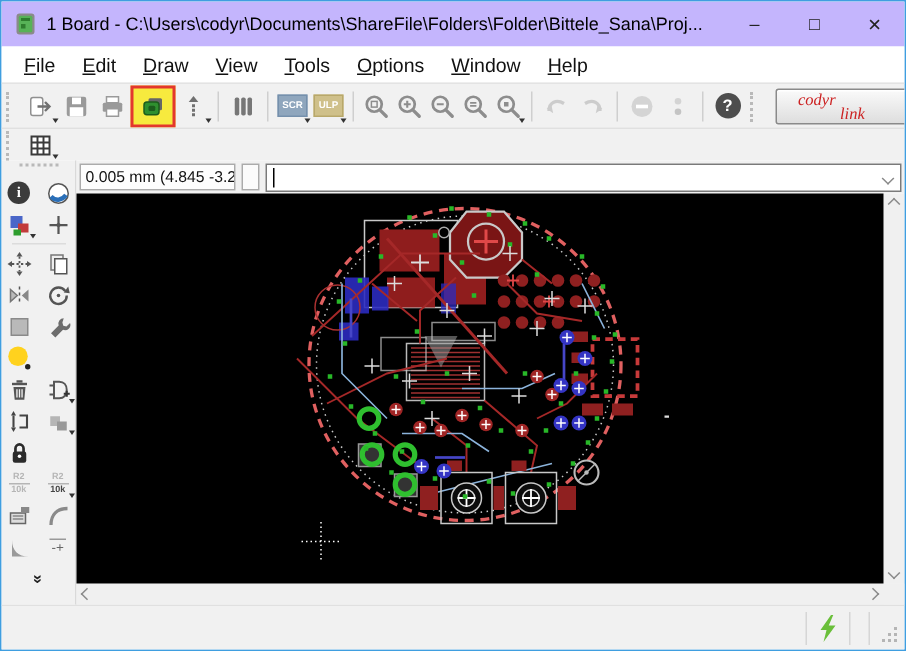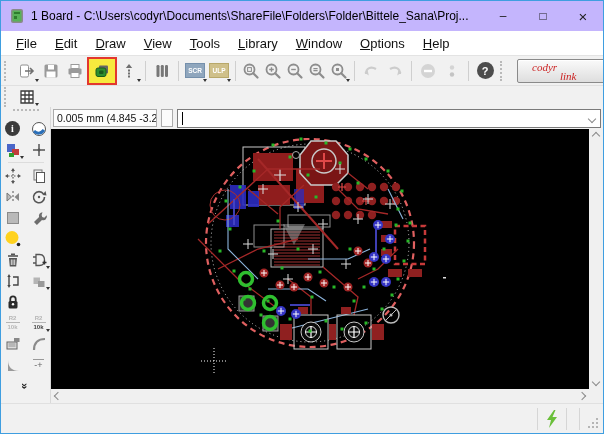--- a/index.html
+++ b/index.html
@@ -89,23 +89,22 @@
     <div class="win-btn">□</div>
     <div class="win-btn" style="font-size:15px;">×</div>
   </div>
 
   <div class="menubar">
     <span class="menu-item mnemonic"><u>F</u>ile</span>
     <span class="menu-item mnemonic"><u>E</u>dit</span>
     <span class="menu-item mnemonic"><u>D</u>raw</span>
     <span class="menu-item mnemonic"><u>V</u>iew</span>
     <span class="menu-item mnemonic"><u>T</u>ools</span>
-    <span class="menu-item mnemonic"><u>L</u>ibrary</span>
+    <span class="menu-item mnemonic"><u>O</u>ptions</span>
     <span class="menu-item mnemonic"><u>W</u>indow</span>
-    <span class="menu-item mnemonic"><u>O</u>ptions</span>
     <span class="menu-item mnemonic"><u>H</u>elp</span>
   </div>
 
   <div class="toolbar1">
     <span class="grip"></span>
 
     <span class="tbtn">
       <svg width="18" height="18" viewBox="0 0 18 18">
           <rect x="2.5" y="3" width="8" height="12" rx="1.5" stroke="#909090" fill="#fff"></rect>
           <path d="M7 9h8m-3-3l3 3l-3 3" stroke="#707070" stroke-width="1.6" fill="none"></path>

